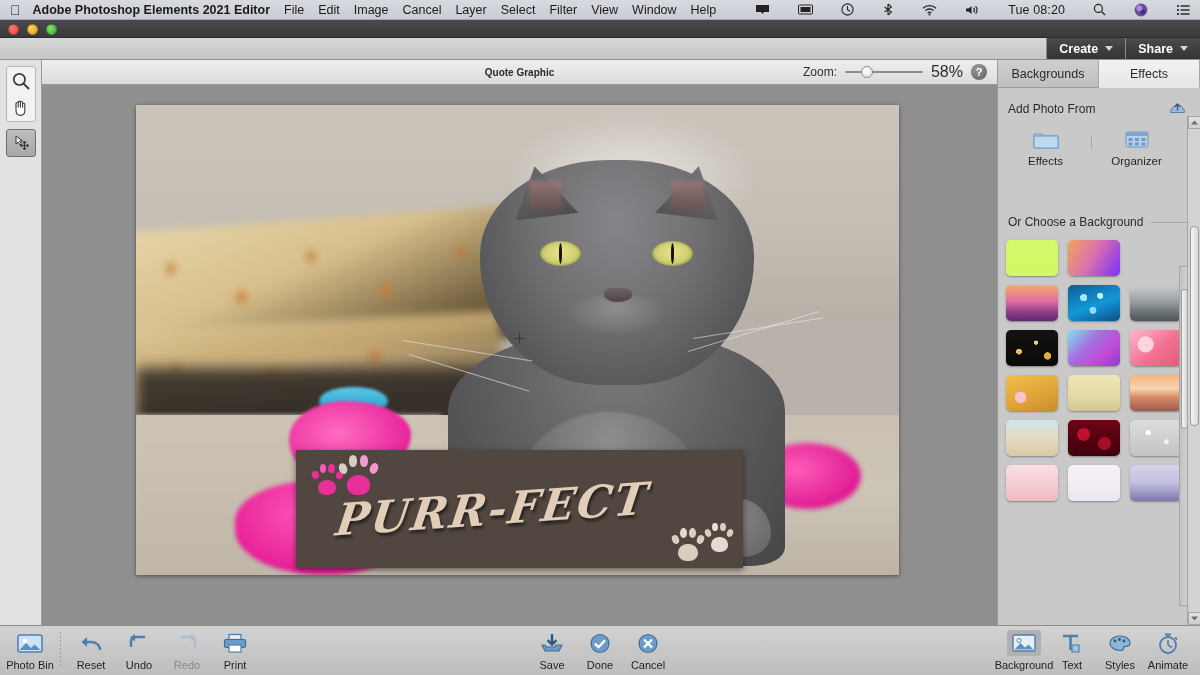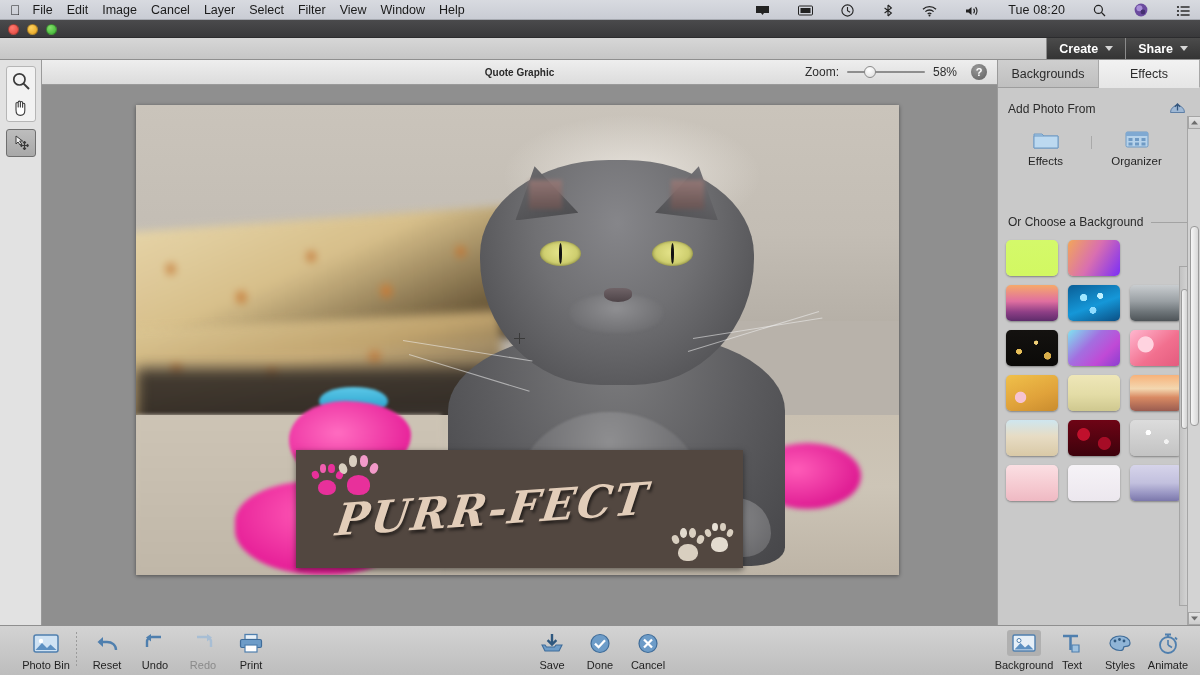--- a/index.html
+++ b/index.html
@@ -15,21 +15,21 @@
   
   .menubar {
     position:absolute; top:0; left:0; width:1200px; height:20px;
     background: linear-gradient(#d8dae0,#c9ccd4);
     border-bottom:1px solid #a6a9b0;
     display:flex; align-items:center; font-size:12.5px; color:#1a1a1a;
   }
   .menubar .apple { margin:0 12px 0 10px; font-size:14px; line-height:1; }
   .menubar .appname { font-weight:bold; margin-right:14px; }
   .menubar .mi { margin-right:14px; white-space:nowrap; }
-  .menubar .right { margin-left:auto; display:flex; align-items:flex-end; gap:28px; padding-right:10px; }
+  .menubar .right { margin-left:auto; display:flex; align-items:center; gap:28px; padding-right:10px; }
   .menubar .right svg { display:block; }
   .clock { font-size:12.5px; letter-spacing:.1px; }
 
   
   .titlebar {
     position:absolute; top:20px; left:0; width:1200px; height:18px;
     background: linear-gradient(#4a4a4c,#39393b);
     border-bottom:1px solid #2c2c2e;
   }
   .traffic { position:absolute; left:8px; top:4px; display:flex; gap:8px; }
@@ -63,21 +63,21 @@
     display:flex; align-items:center;
   }
   .doctitle { position:absolute; left:0; right:0; text-align:center; font-weight:bold; font-size:10px; color:#2a2a2a; }
   .zoomwrap { position:absolute; right:10px; display:flex; align-items:center; gap:8px; }
   .zoomlabel { font-size:12px; color:#2d2d2d; }
   .slider { position:relative; width:78px; height:12px; }
   .track { position:absolute; top:5px; left:0; width:78px; height:2px; background:#8e8e8e; border-radius:1px; }
   .knob { position:absolute; top:0; width:12px; height:12px; border-radius:50%;
           background:radial-gradient(circle at 40% 30%,#ffffff,#dcdcdc);
           border:1px solid #8a8a8a; }
-  .zoomval { font-size:12px; color:#2d2d2d; min-width:30px; }
+  .zoomval { font-size:16px; color:#2d2d2d; min-width:30px; }
   .helpbtn { width:16px;height:16px;border-radius:50%;
              background:radial-gradient(circle at 40% 30%,#9a9a9a,#5d5d5d);
              color:#fff; font-size:11px; font-weight:bold; text-align:center; line-height:16px; }
 
   
   .leftstrip {
     position:absolute; top:60px; left:0; width:42px; height:565px;
     background:#e2e2e2; border-right:1px solid #9a9a9a;
   }
   .toolgrp {
@@ -258,37 +258,38 @@
   .stepbtn { width:17px; height:17px; display:flex; align-items:center; justify-content:center; background:linear-gradient(#e6e6e6,#d2d2d2); }
   .stepval { width:22px; text-align:center; font-size:11px; color:#2b2b2b; background:#efefef; height:17px; line-height:17px; }
 
   
   .bottombar {
     position:absolute; bottom:0; left:0; width:1200px; height:50px;
     background:linear-gradient(#d3d3d3,#bdbdbd);
     border-top:1px solid #8f8f8f;
   }
   .bgroup { position:absolute; top:4px; display:flex; align-items:flex-start; gap:0; }
-  .bgroup.left { left:22px; }
+  .bgroup.left { left:6px; }
   .bgroup.center { left:50%; transform:translateX(-50%); }
   .bgroup.right { right:8px; }
   .bitem { width:48px; display:flex; flex-direction:column; align-items:center; gap:3px; }
   .bitem .blbl { font-size:11px; color:#1f1f1f; }
   .bitem.sel .iconpad { background:#b0b0b0; border-radius:3px; }
   .iconpad { width:34px; height:26px; display:flex; align-items:center; justify-content:center; }
   .bsep { width:1px; height:34px; margin:2px 6px 0; background:repeating-linear-gradient(#9b9b9b 0 2px, transparent 2px 4px); }
   .bitem.dis .blbl { color:#8a8a8a; }
 </style>
 </head>
 <body>
 
 <div class="app">
 
   <div class="menubar">
     <span class="apple"></span>
+    <span class="appname">Adobe Photoshop Elements 2021 Editor</span>
     <span class="mi">File</span>
     <span class="mi">Edit</span>
     <span class="mi">Image</span>
     <span class="mi">Cancel</span>
     <span class="mi">Layer</span>
     <span class="mi">Select</span>
     <span class="mi">Filter</span>
     <span class="mi">View</span>
     <span class="mi">Window</span>
     <span class="mi">Help</span>

